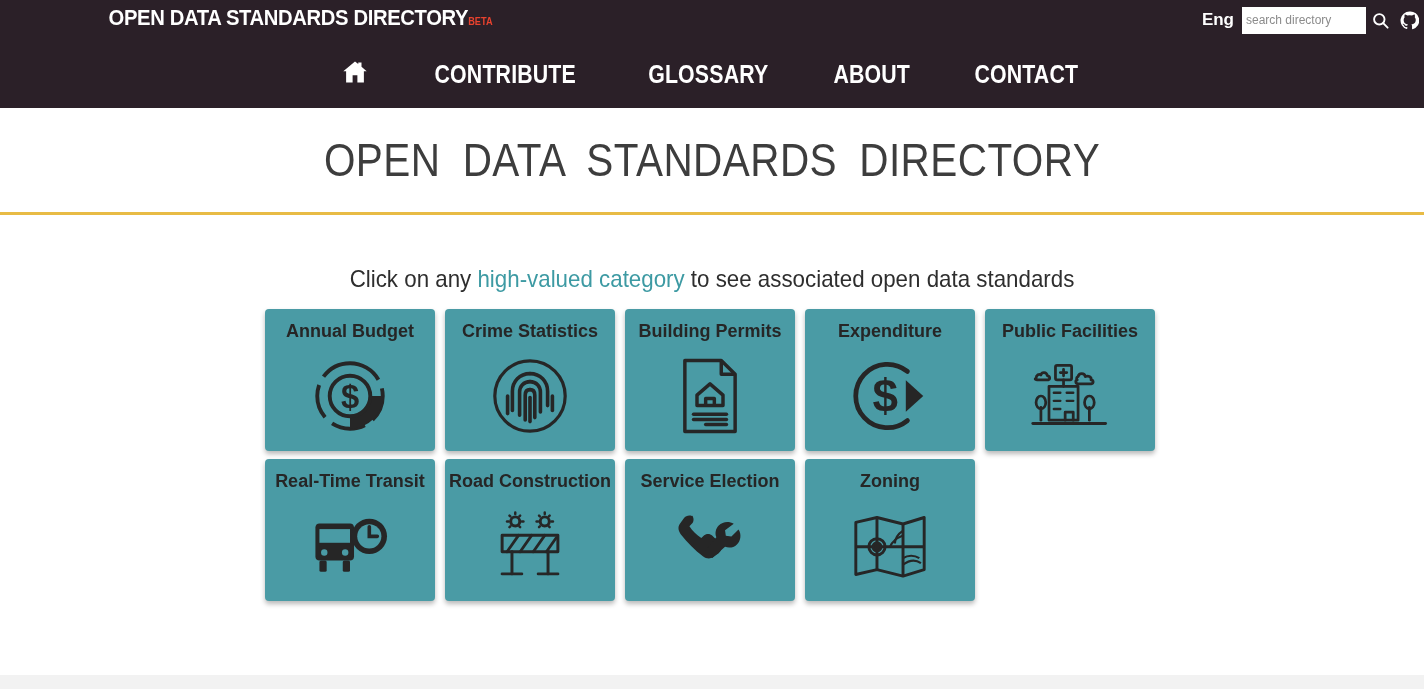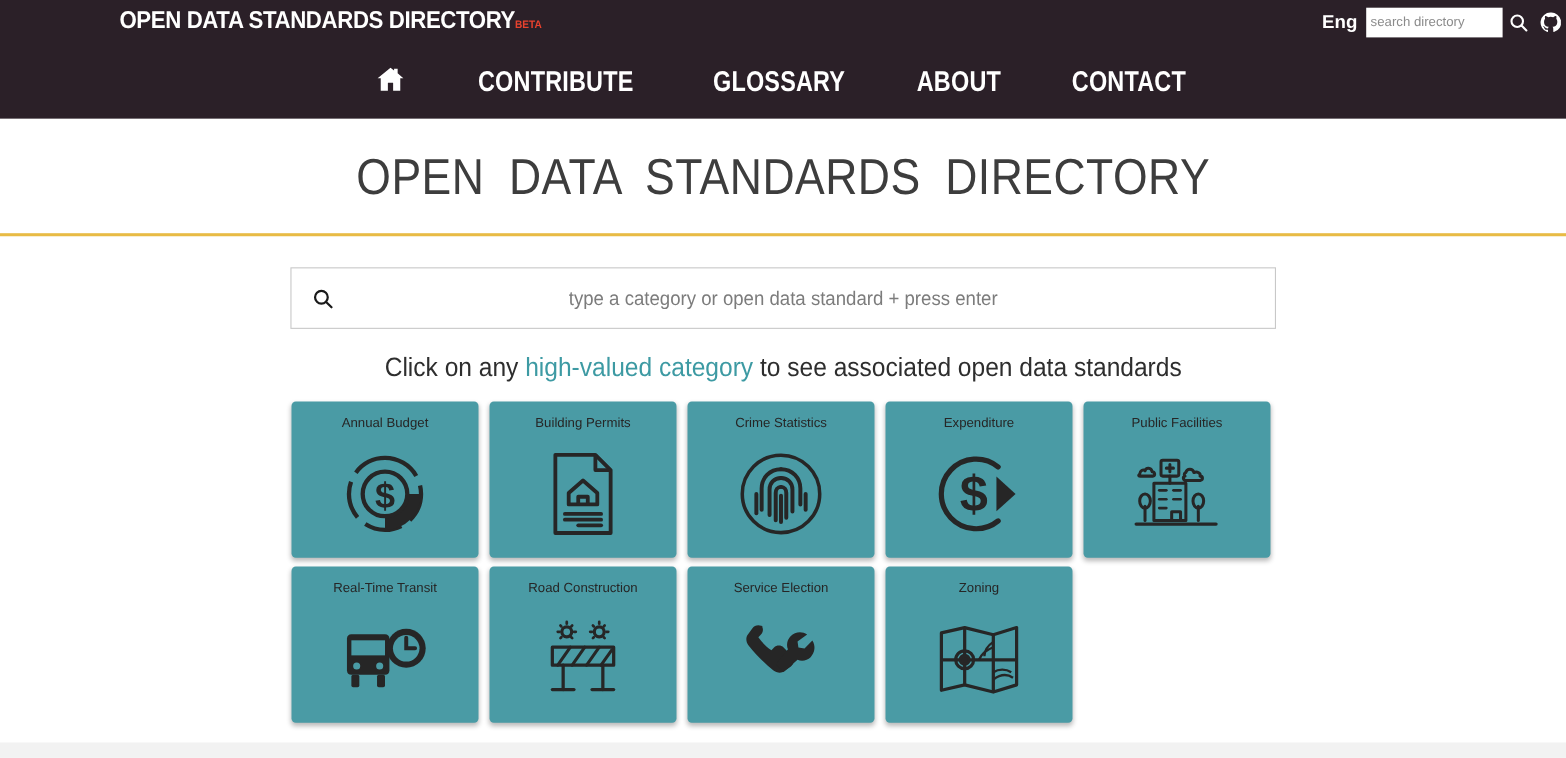--- a/index.html
+++ b/index.html
@@ -194,24 +194,25 @@
     box-shadow: 0 3px 5px rgba(0,0,0,0.28);
     display: flex;
     flex-direction: column;
     align-items: center;
     cursor: pointer;
     padding-top: 13px;
     overflow: hidden;
   }
   .tile-label {
     color: #262626;
-    font-size: 12px;
+    font-size: 18px;
     font-family: "Liberation Sans", sans-serif;
     white-space: nowrap;
     line-height: 1.1;
+    font-weight: bold;
   }
   .tile-icon {
     flex: 1;
     display: flex;
     align-items: center;
     justify-content: center;
     width: 100%;
   }
   .tile-icon svg { display: block; }
 
@@ -259,77 +260,68 @@
   <div class="navitem">CONTACT</div>
 </div>
 
 <div class="hero">
   <h1>OPEN  DATA  STANDARDS  DIRECTORY</h1>
 </div>
 <div class="goldrule"></div>
 
 <div class="main">
 
-  <div class="searchwrap">
-    <span class="sicon">
-      <svg width="21" height="21" viewBox="0 0 24 24" fill="none" stroke="currentColor" stroke-width="2.3" stroke-linecap="round">
-        <circle cx="10.5" cy="10.5" r="6.6"></circle>
-          <line x1="15.4" y1="15.4" x2="21" y2="21"></line>
-      </svg>
-    </span>
-    <input class="bigsearch" type="text" placeholder="type a category or open data standard + press enter" style="">
-  </div>
 
   <div class="subtitle">
     <span>Click on any </span><span class="hl">high-valued category</span><span> to see associated open data standards</span>
   </div>
 
   <div class="grid">
 
     <div class="tile">
       <div class="tile-label">Annual Budget</div>
       <div class="tile-icon">
         <svg width="78" height="78" viewBox="0 0 100 100" fill="none" stroke="#262626" stroke-width="5">
           <path d="M50 8a42 42 0 0 1 0 84 42 42 0 0 1 0-84" stroke-dasharray="44 12"></path>
           <path d="M50 50 92 50 A42 42 0 0 1 50 92 Z" fill="#262626" stroke="none"></path>
           <circle cx="50" cy="50" r="26" stroke="#262626" stroke-width="5" fill="#4a9ba5"></circle>
           <text x="50" y="66" font-size="42" font-weight="bold" fill="#262626" stroke="none" text-anchor="middle" font-family="'Liberation Sans',sans-serif">$</text>
-        </svg>
-      </div>
-    </div>
-
-    <div class="tile">
-      <div class="tile-label">Building Permits</div>
-      <div class="tile-icon">
-        <svg width="62" height="78" viewBox="0 0 70 90" fill="none" stroke="#262626" stroke-width="4" stroke-linejoin="round">
-          <path d="M6 4h42l16 16v66H6z"></path>
-          <path d="M48 4v16h16"></path>
-          <path d="M20 44 35 31l15 13v12H20z" stroke-linecap="round"></path>
-          <path d="M30 56V48h10v8"></path>
-          <line x1="16" y1="66" x2="54" y2="66" stroke-linecap="round"></line>
-          <line x1="16" y1="72" x2="54" y2="72" stroke-linecap="round"></line>
-          <line x1="30" y1="78" x2="54" y2="78" stroke-linecap="round"></line>
         </svg>
       </div>
     </div>
 
     <div class="tile">
       <div class="tile-label">Crime Statistics</div>
       <div class="tile-icon">
         <svg width="80" height="80" viewBox="0 0 100 100" fill="none" stroke="#262626" stroke-width="4.5" stroke-linecap="round">
           <circle cx="50" cy="50" r="44" stroke-width="4"></circle>
           <path d="M50 22c-13 0-22 10-22 22v24"></path>
           <path d="M50 22c13 0 22 10 22 22v18"></path>
           <path d="M50 32c-8 0-13 6-13 13v29"></path>
           <path d="M50 32c8 0 13 6 13 13v25"></path>
           <path d="M50 42c-4 0-6 3-6 7v31"></path>
           <path d="M50 42c4 0 6 3 6 7v28"></path>
           <line x1="50" y1="52" x2="50" y2="82"></line>
           <line x1="22" y1="50" x2="22" y2="72"></line>
           <line x1="78" y1="50" x2="78" y2="68"></line>
+        </svg>
+      </div>
+    </div>
+
+    <div class="tile">
+      <div class="tile-label">Building Permits</div>
+      <div class="tile-icon">
+        <svg width="62" height="78" viewBox="0 0 70 90" fill="none" stroke="#262626" stroke-width="4" stroke-linejoin="round">
+          <path d="M6 4h42l16 16v66H6z"></path>
+          <path d="M48 4v16h16"></path>
+          <path d="M20 44 35 31l15 13v12H20z" stroke-linecap="round"></path>
+          <path d="M30 56V48h10v8"></path>
+          <line x1="16" y1="66" x2="54" y2="66" stroke-linecap="round"></line>
+          <line x1="16" y1="72" x2="54" y2="72" stroke-linecap="round"></line>
+          <line x1="30" y1="78" x2="54" y2="78" stroke-linecap="round"></line>
         </svg>
       </div>
     </div>
 
 
     <div class="tile">
       <div class="tile-label">Expenditure</div>
       <div class="tile-icon">
         <svg width="80" height="76" viewBox="0 0 100 96" fill="none">
           <path d="M72 17A40 40 0 1 0 72 79" stroke="#262626" stroke-width="6" fill="none" stroke-linecap="round"></path>

